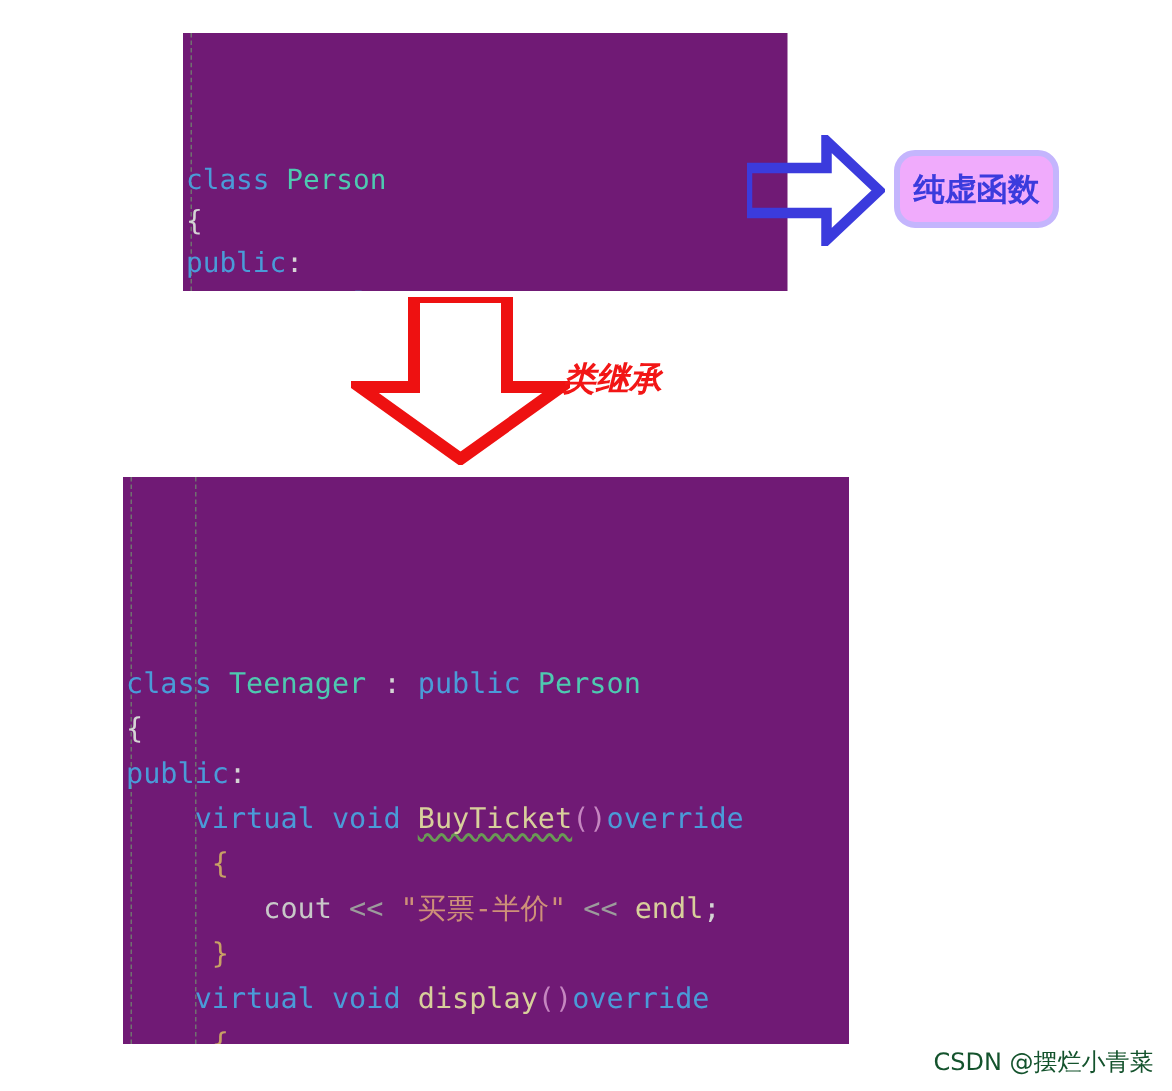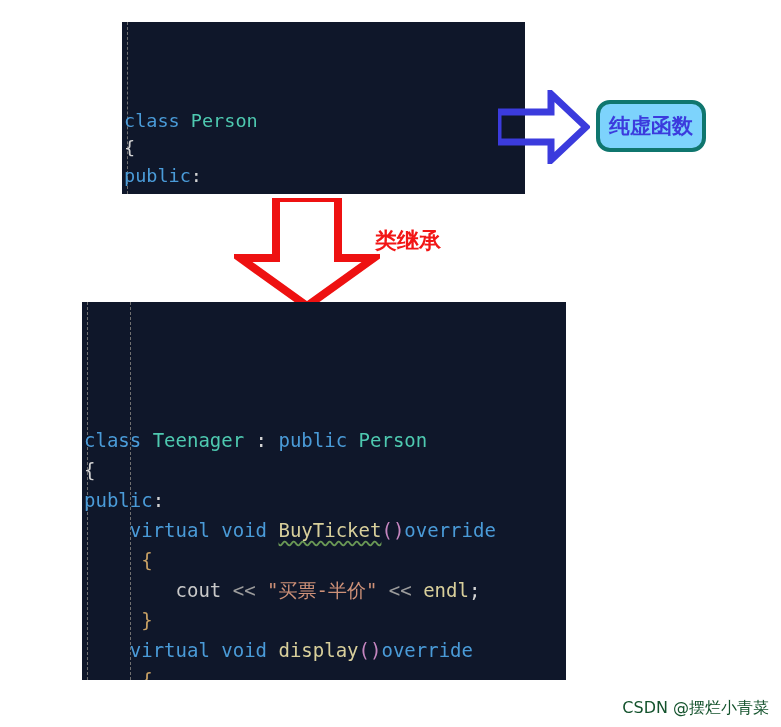--- a/index.html
+++ b/index.html
@@ -11,37 +11,37 @@
     width: 781px;
     height: 727px;
     position: relative;
     overflow: hidden;
     font-family: "Liberation Sans", sans-serif;
   }
 
   
   .code-block {
     position: absolute;
-    background: #0f172a;
+    background: #701a75;
     font-family: "DejaVu Sans Mono", "Liberation Mono", monospace;
     white-space: pre;
     overflow: hidden;
   }
   #code-block-base {
     left: 122px;
     top: 22px;
     width: 403px;
     height: 170px;
     font-size: 18.5px;
     line-height: 27.5px;
     padding-top: 2px;
   }
   #code-block-derived {
     left: 82px;
-    top: 302px;
+    top: 318px;
     width: 484px;
     height: 375px;
     font-size: 19px;
     line-height: 30px;
     padding-top: 3px;
   }
   .line {
     position: relative;
     height: 1em;
     padding-left: 2px;
@@ -87,52 +87,53 @@
     width: 92px;
     height: 74px;
   }
   
   #pure-virtual-label {
     position: absolute;
     left: 596px;
     top: 100px;
     width: 110px;
     height: 52px;
-    border: 4px solid #0f766e;
+    border: 4px solid #c4b5fd;
     border-radius: 14px;
     box-sizing: border-box;
     display: flex;
     align-items: center;
     justify-content: center;
-    background: #7dd3fc;
+    background: #f0abfc;
   }
   #pure-virtual-label .txt {
     color: #3b3bdd;
     font-size: 21px;
     font-weight: bold;
     font-family: "DejaVu Sans", sans-serif;
     letter-spacing: 0px;
   }
 
   
   #red-arrow {
     position: absolute;
     left: 234px;
     top: 198px;
     width: 146px;
     height: 112px;
   }
   #inherit-label {
     position: absolute;
     left: 375px;
-    top: 226px;
+    top: 238px;
     color: #f21616;
     font-size: 22px;
     font-weight: bold;
     font-family: "DejaVu Sans", sans-serif;
+    font-style: italic;
   }
 
   
   #watermark {
     position: absolute;
     right: 12px;
     bottom: 8px;
     color: #14532d;
     font-size: 16px;
     font-family: "DejaVu Sans", sans-serif;

